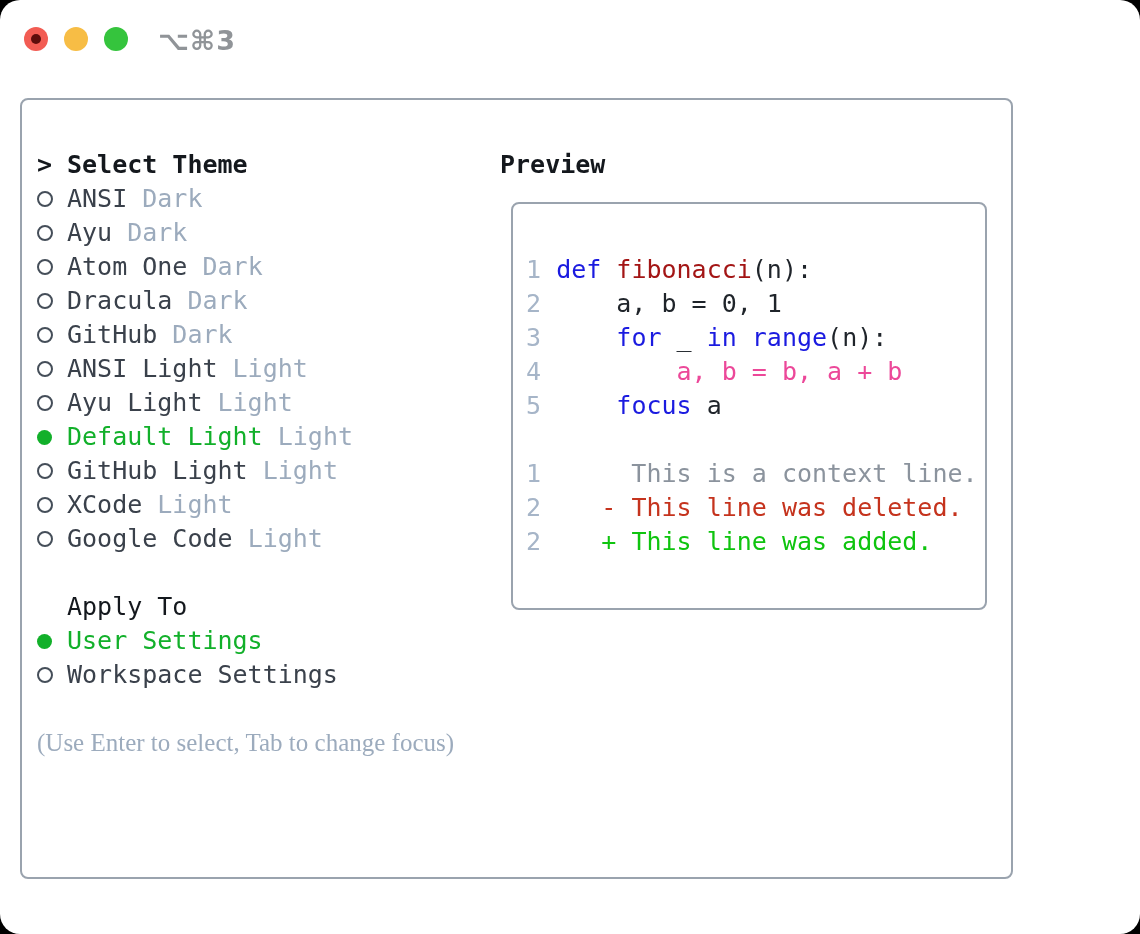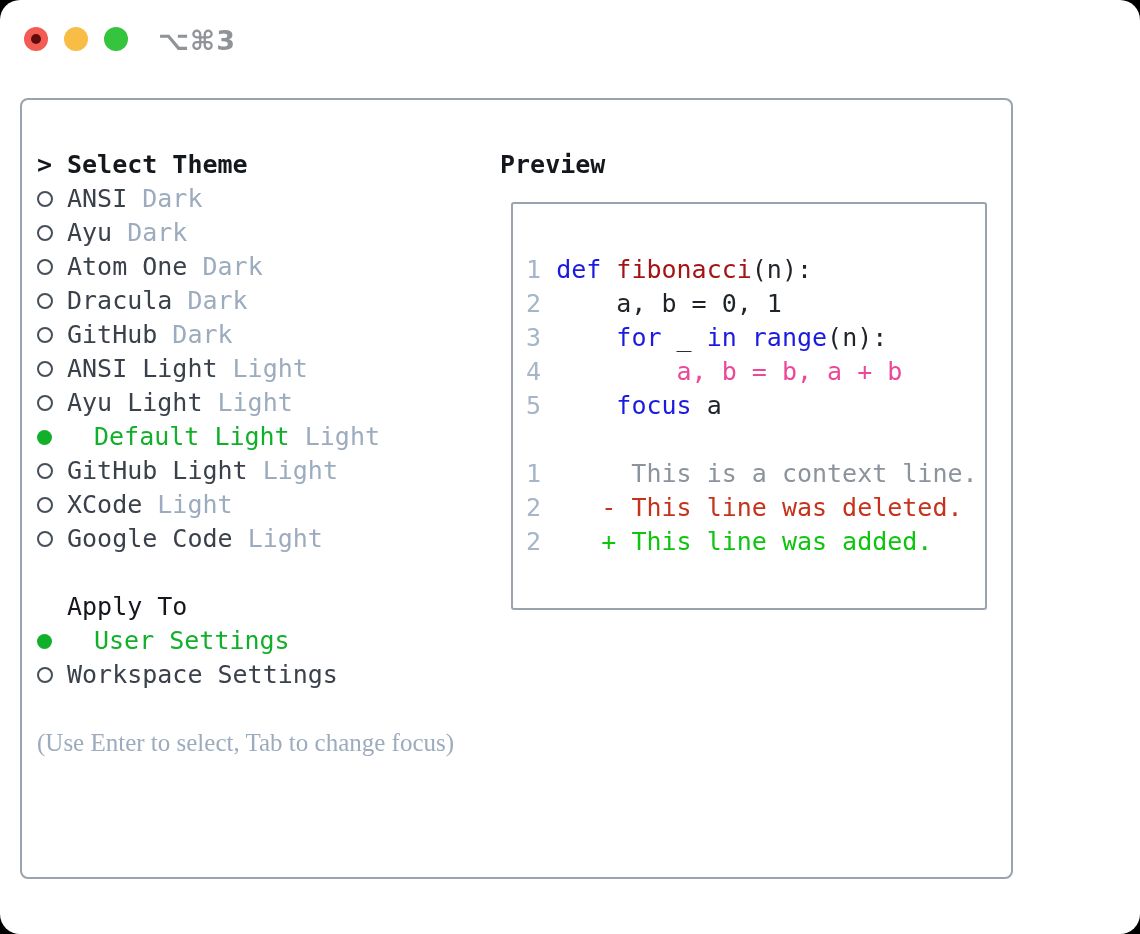--- a/index.html
+++ b/index.html
@@ -29,29 +29,29 @@
   .left-col{position:absolute;left:15px;top:48px;width:432px;font-size:25px;line-height:34px;}
   .row{display:flex;height:34px;align-items:center;}
   .marker{width:30px;flex:0 0 30px;display:flex;align-items:center;}
   .dot-open{width:12px;height:12px;border:2.5px solid #454e59;border-radius:50%;}
   .dot-filled{width:15px;height:15px;border-radius:50%;background:var(--c-accent_green,#12b02a);}
   .cursor{font-weight:bold;color:var(--c-heading,#14181d);}
   .header-label{font-weight:bold;color:var(--c-heading,#14181d);white-space:pre;}
   .apply-title{font-weight:normal;color:var(--c-heading,#14181d);white-space:pre;}
   .label{white-space:pre;}
   .opt-name{color:var(--c-item_text,#3a414b);}
-  .opt-name.sel{color:var(--c-accent_green,#12b02a);margin-left:27px;}
+  .opt-name.sel{color:var(--c-accent_green,#12b02a);}
   .opt-variant{color:var(--c-muted,#9cabbd);}
   .spacer{height:34px;}
   .hint{color:var(--c-muted,#9cabbd);white-space:normal;font-family:Liberation Serif, serif;}
   
   .preview-title{position:absolute;left:478px;top:48px;font-size:25px;line-height:34px;font-weight:bold;color:var(--c-heading,#14181d);}
   .preview-box{
     position:absolute;left:489px;top:102px;width:476px;height:408px;
-    border:2px solid var(--c-border,#9aa3ae);border-radius:3px;box-sizing:border-box;
+    border:2px solid var(--c-border,#9aa3ae);border-radius:8px;box-sizing:border-box;
     padding:49px 0 0 13px;overflow:hidden;font-size:25px;line-height:34px;background:#fff;
   }
   .pline{white-space:pre;height:34px;}
   .lnum{color:var(--c-line_number,#a6b5c8);}
 </style>
 </head>
 <body>
 
 <div class="window">
 

